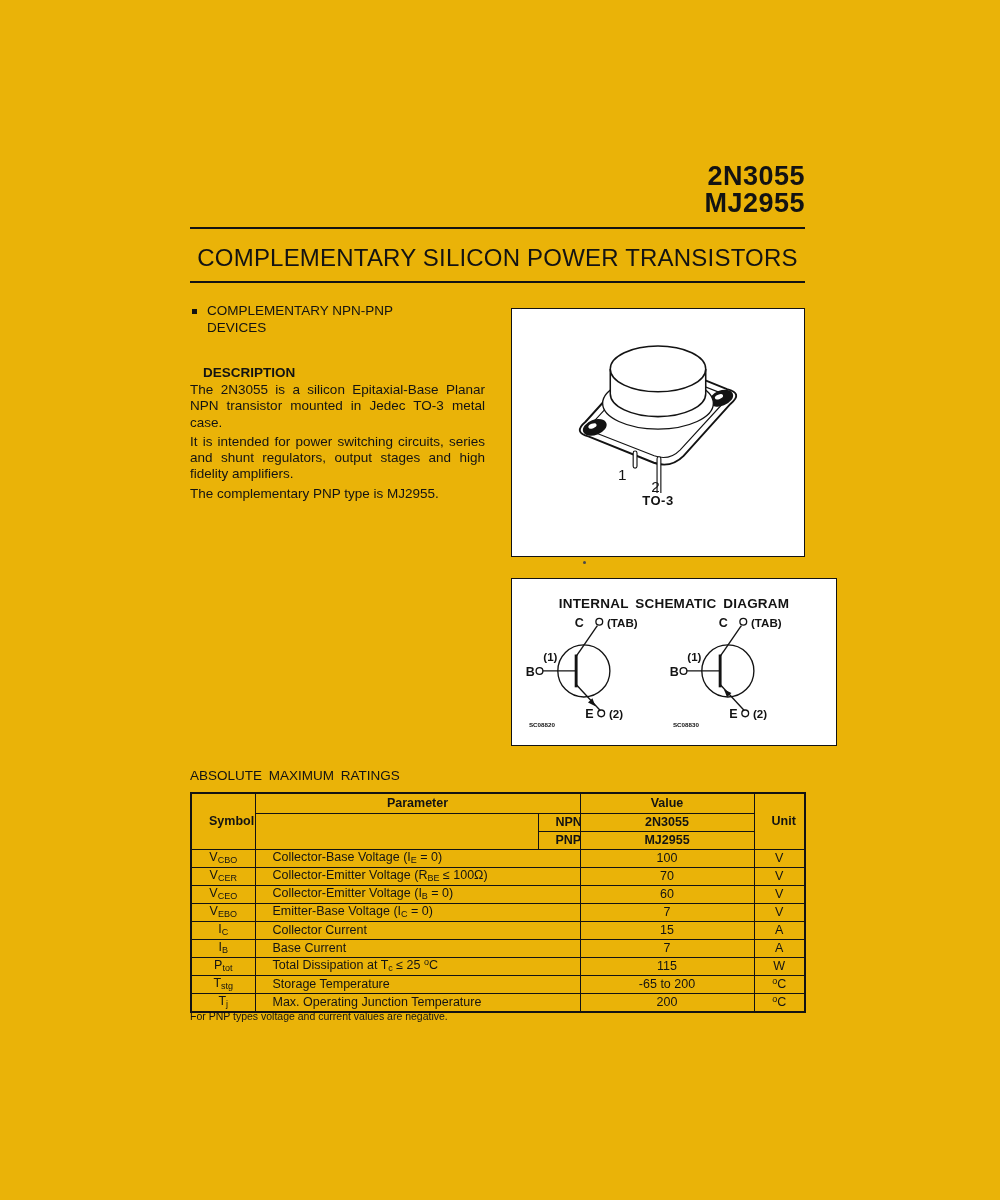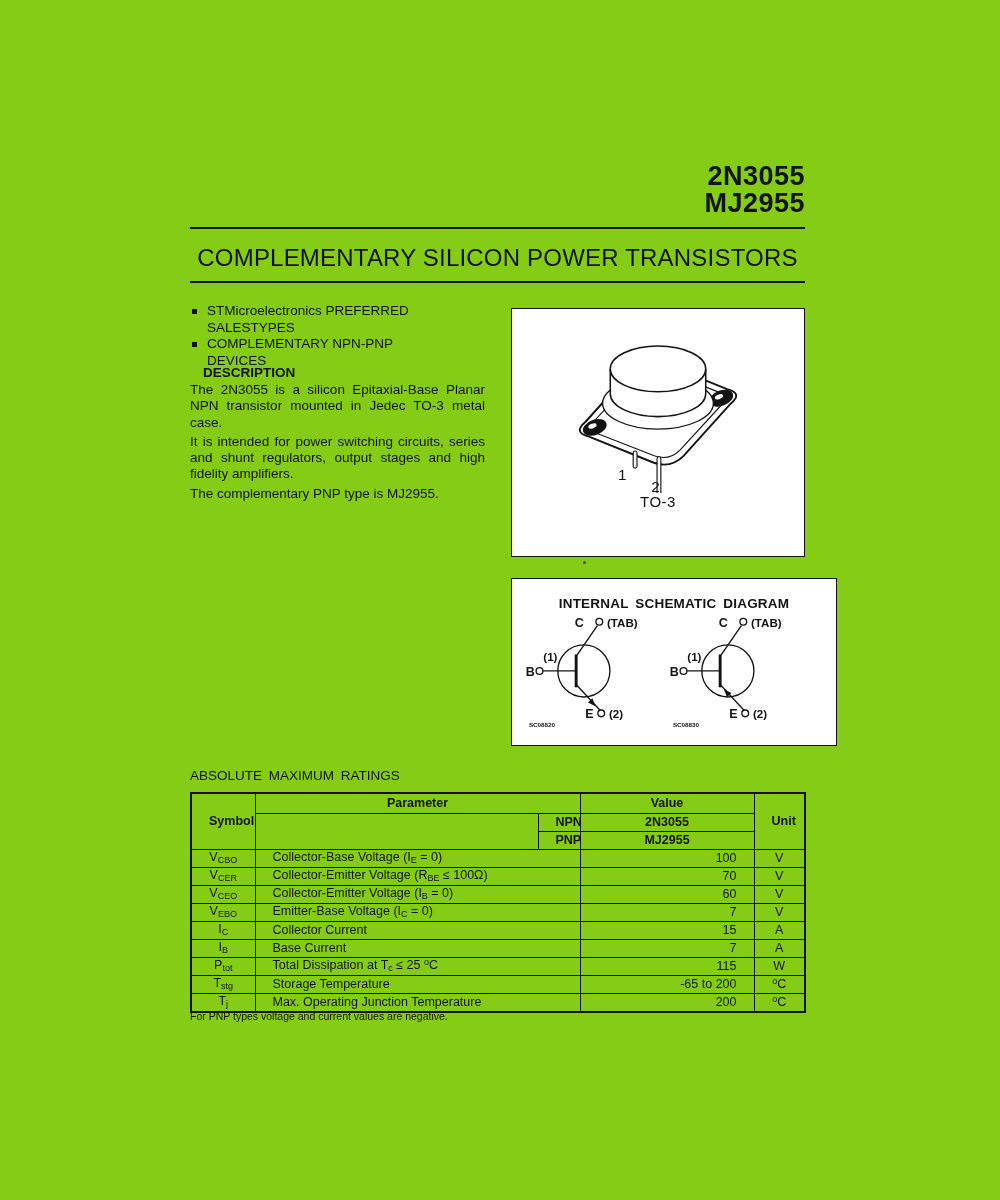--- a/index.html
+++ b/index.html
@@ -1,16 +1,16 @@
 <!DOCTYPE html>
 <html><head>
 <meta charset="utf-8">
 <style>
   html,body{margin:0;padding:0;background:#ffffff;}
-  .page{position:relative;width:1000px;height:1200px;background:#84cc16;overflow:hidden;
+  .page{position:relative;width:1000px;height:1200px;background:#eab308;overflow:hidden;
         font-family:"Liberation Sans",sans-serif;color:#131313;}
 
   
   .partnums{position:absolute;top:163px;left:190px;width:615px;text-align:right;
             font-size:27px;font-weight:bold;line-height:27px;letter-spacing:.5px;}
   .rule{position:absolute;left:190px;width:615px;height:2px;background:#131313;}
   .rule-1{top:227px;}
   .rule-2{top:281px;}
   .doc-title{position:absolute;top:244px;left:190px;width:615px;text-align:center;
              font-size:24px;font-weight:normal;letter-spacing:.2px;}
@@ -21,21 +21,21 @@
   .feature .sq{position:absolute;left:1px;top:6px;width:5px;height:5px;background:#131313;}
   .descr-head{position:absolute;top:365px;left:203px;font-size:13.5px;font-weight:bold;}
   .descr{position:absolute;top:382px;left:190px;width:295px;font-size:13.5px;line-height:16.3px;}
   .descr p{margin:0 0 3px 0;text-align:justify;}
 
   
   .figbox{position:absolute;left:511px;width:292px;border:1px solid #131313;background:#fff;}
   .pkgbox{top:308px;height:247px;}
   .schbox{top:578px;height:166px;padding-left:32px;}
   .pkg-label{position:absolute;top:184px;left:0;width:100%;text-align:center;
-             font-size:15px;font-weight:normal;letter-spacing:.5px;}
+             font-size:13px;font-weight:bold;letter-spacing:.5px;}
   .pkg-svg{position:absolute;top:16px;left:26px;}
   .artifact-dot{position:absolute;top:561px;left:583px;width:3px;height:3px;background:#4a4a4a;border-radius:50%;}
   .sch-title{position:absolute;top:17px;left:0;width:100%;text-align:center;
              font-size:13.5px;font-weight:bold;word-spacing:3px;letter-spacing:.2px;}
   .tr-svg{position:absolute;top:30px;}
   .tr-npn{left:14px;}
   .tr-pnp{left:158px;}
   svg text{font-family:"Liberation Sans",sans-serif;}
 
   
@@ -44,21 +44,21 @@
   table.amr{border-collapse:collapse;border:2px solid #131313;table-layout:fixed;width:614px;
             font-size:12.5px;color:#131313;}
   table.amr th,table.amr td{border:1px solid #131313;height:17px;padding:0 17px;line-height:1.1;
                             overflow:hidden;white-space:nowrap;}
   table.amr th{font-weight:bold;text-align:center;height:19px;}
   td.mini{font-weight:bold;text-align:center;}
   td.dev{font-weight:bold;text-align:center;}
   td.spacer{border-bottom:1px solid #131313;}
   .c-sym{text-align:center;}
   .c-par{text-align:left;}
-  .c-val{text-align:right;}
+  .c-val{text-align:center;}
   .c-unit{text-align:center;}
   table.amr sub{font-size:0.72em;vertical-align:-0.25em;}
   table.amr sup{font-size:0.72em;vertical-align:0.45em;}
   .footnote{position:absolute;top:1010px;left:190px;font-size:10.5px;text-align:center;}
 </style>
 </head>
 <body>
 
 <div class="page">
 
@@ -66,21 +66,20 @@
     <div>2N3055</div>
     <div>MJ2955</div>
   </div>
   <div class="rule rule-1"></div>
   <div class="doc-title">COMPLEMENTARY SILICON POWER TRANSISTORS</div>
   <div class="rule rule-2"></div>
 
   <div class="features">
     <div class="feature">
       <span class="sq"></span>
-      <span>STMicroelectronics PREFERRED SALESTYPES</span>
     </div>
     <div class="feature">
       <span class="sq"></span>
       <span>COMPLEMENTARY NPN-PNP DEVICES</span>
     </div>
   </div>
 
   <div class="descr-head">DESCRIPTION</div>
   <div class="descr">
     <p>The 2N3055 is a silicon Epitaxial-Base Planar NPN transistor mounted in Jedec TO-3 metal case.</p>

